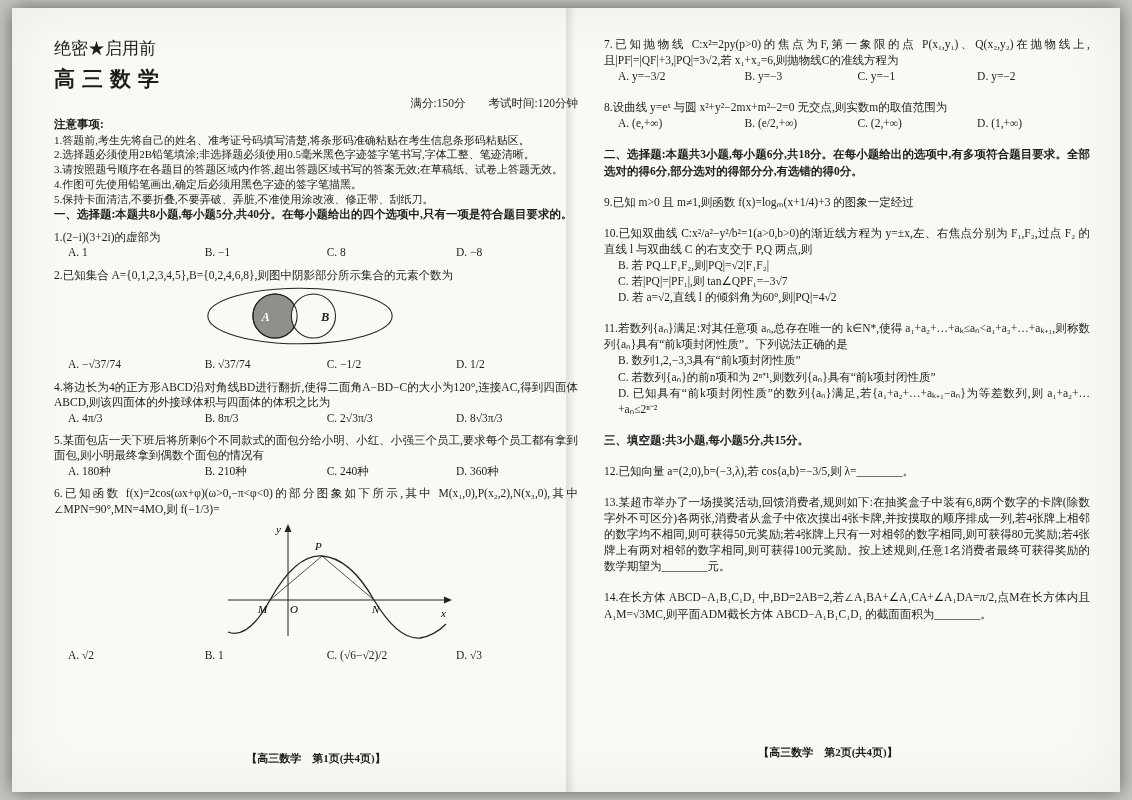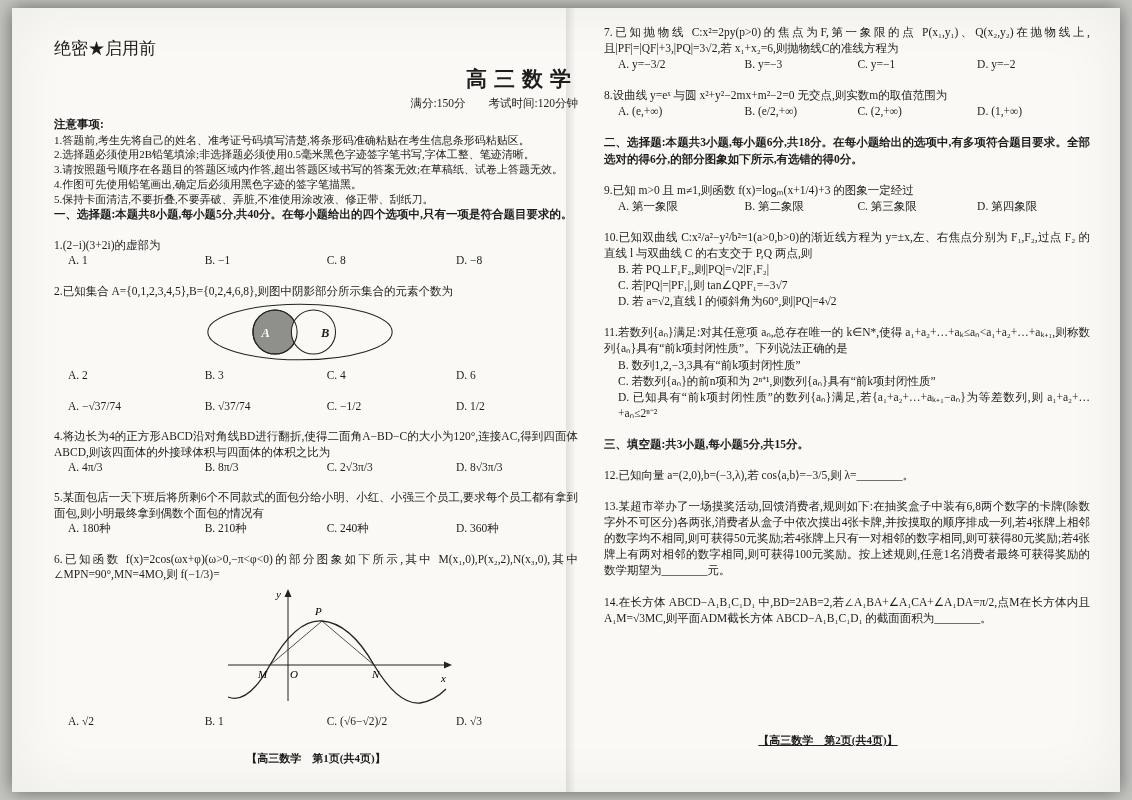--- a/index.html
+++ b/index.html
@@ -18,37 +18,37 @@
   }
   .fold{
     position:absolute;left:50%;top:0;bottom:0;width:10px;
     background:linear-gradient(to right, rgba(0,0,0,.10), rgba(0,0,0,0));
     pointer-events:none;
   }
   .col{position:absolute;overflow:hidden;font-size:11.5px;line-height:1.34;}
   .col-left{left:42px;top:30px;width:524px;height:716px;}
   .col-right{left:592px;top:16px;width:486px;height:736px;line-height:1.4;}
   .security{font-size:17px;margin-bottom:4px;}
-  .title{text-align:right;font-size:21px;font-weight:bold;letter-spacing:7px;margin:2px 0 3px;}
+  .title{text-align:left;font-size:21px;font-weight:bold;letter-spacing:7px;margin:2px 0 3px;}
   .meta{text-align:right;margin-bottom:6px;}
   .notice-h{font-weight:bold;}
   .notices div{font-size:11px;text-align:justify;}
   .sec{font-weight:bold;text-align:justify;margin-top:1px;}
-  .q{margin-top:15px;}
+  .q{margin-top:7px;}
   .q-r{margin-top:15px;}
   .qt{text-align:justify;}
   .opts{display:grid;grid-template-columns:1.12fr 1fr 1.06fr 1fr;padding-left:14px;}
   .opts span{white-space:nowrap;}
   .opts-list{padding-left:14px;}
   .opts-list div{text-align:justify;}
   .figure{margin:3px 0 2px 150px;}
   .figure-graph{margin:3px 0 2px 168px;}
   .footer{position:absolute;width:524px;text-align:center;font-weight:bold;font-size:11px;margin-top:20px;}
   .footer-left{left:42px;bottom:26px;}
-  .footer-right{left:566px;width:500px;bottom:44px;text-decoration:underline;}
+  .footer-right{left:566px;width:500px;bottom:32px;}
   svg text{font-family:"Liberation Serif", serif;}
 </style>
 </head>
 <body>
 
 <div class="scan">
   <div class="paper">
     <div class="fold"></div>
 
     <div class="col col-left">
@@ -81,26 +81,20 @@
         <div class="qt">2.已知集合 A={0,1,2,3,4,5},B={0,2,4,6,8},则图中阴影部分所示集合的元素个数为</div>
         <div class="figure">
           <svg width="192" height="60" viewBox="0 0 200 62">
             <ellipse cx="100" cy="31" rx="96" ry="29" fill="none" stroke="#222" stroke-width="1.1"></ellipse>
             <circle cx="74" cy="31" r="23" fill="#8f8f8c" stroke="#222" stroke-width="1.1"></circle>
             <circle cx="114" cy="31" r="23" fill="#faf9f5" stroke="#222" stroke-width="1.1"></circle>
             <circle cx="74" cy="31" r="23" fill="none" stroke="#222" stroke-width="1.1"></circle>
             <text x="60" y="36" font-size="13" font-style="italic" font-weight="bold" fill="#ffffff">A</text>
             <text x="122" y="36" font-size="13" font-style="italic" font-weight="bold" fill="#222222">B</text>
           </svg>
-        </div>
-        <div class="opts">
-          <span>A. 2</span>
-          <span>B. 3</span>
-          <span>C. 4</span>
-          <span>D. 6</span>
         </div>
       </div>
 
       <div class="q">
         <div class="opts">
           <span>A. −√37/74</span>
           <span>B. √37/74</span>
           <span>C. −1/2</span>
           <span>D. 1/2</span>
         </div>
@@ -149,50 +143,44 @@
           <span>A. √2</span>
           <span>B. 1</span>
           <span>C. (√6−√2)/2</span>
           <span>D. √3</span>
         </div>
       </div>
     </div>
     <div class="footer footer-left">【高三数学　第1页(共4页)】</div>
 
     <div class="col col-right">
-      <div class="q-r" style="margin-top:0;">
+      <div class="q-r" style="margin-top:12px;">
         <div class="qt">7.已知抛物线 C:x²=2py(p&gt;0)的焦点为F,第一象限的点 P(x₁,y₁)、Q(x₂,y₂)在抛物线上,且|PF|=|QF|+3,|PQ|=3√2,若 x₁+x₂=6,则抛物线C的准线方程为</div>
         <div class="opts">
           <span>A. y=−3/2</span>
           <span>B. y=−3</span>
           <span>C. y=−1</span>
           <span>D. y=−2</span>
         </div>
       </div>
 
       <div class="q-r">
         <div class="qt">8.设曲线 y=eˣ 与圆 x²+y²−2mx+m²−2=0 无交点,则实数m的取值范围为</div>
         <div class="opts">
           <span>A. (e,+∞)</span>
           <span>B. (e/2,+∞)</span>
           <span>C. (2,+∞)</span>
           <span>D. (1,+∞)</span>
         </div>
       </div>
 
-      <div class="sec q-r">二、选择题:本题共3小题,每小题6分,共18分。在每小题给出的选项中,有多项符合题目要求。全部选对的得6分,的部分图象如下所示,有选错的得0分。</div>
+      <div class="sec q-r">二、选择题:本题共3小题,每小题6分,共18分。在每小题给出的选项中,有多项符合题目要求。全部选对的得6分,部分选对的得部分分,有选错的得0分。</div>
 
       <div class="q-r">
         <div class="qt">9.已知 m&gt;0 且 m≠1,则函数 f(x)=logₘ(x+1/4)+3 的图象一定经过</div>
-        <div class="opts">
-          <span>A. 第一象限</span>
-          <span>B. 第二象限</span>
-          <span>C. 第三象限</span>
-          <span>D. 第四象限</span>
-        </div>
       </div>
 
       <div class="q-r">
         <div class="qt">10.已知双曲线 C:x²/a²−y²/b²=1(a&gt;0,b&gt;0)的渐近线方程为 y=±x,左、右焦点分别为 F₁,F₂,过点 F₂ 的直线 l 与双曲线 C 的右支交于 P,Q 两点,则</div>
         <div class="opts-list">
           <div>B. 若 PQ⊥F₁F₂,则|PQ|=√2|F₁F₂|</div>
           <div>C. 若|PQ|=|PF₁|,则 tan∠QPF₁=−3√7</div>
           <div>D. 若 a=√2,直线 l 的倾斜角为60°,则|PQ|=4√2</div>
         </div>
       </div>

